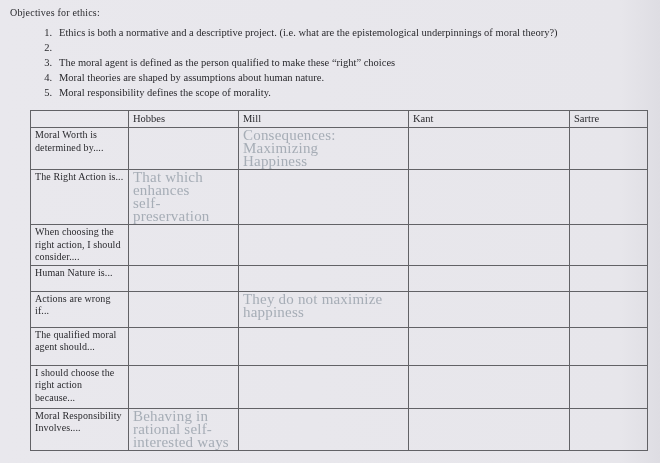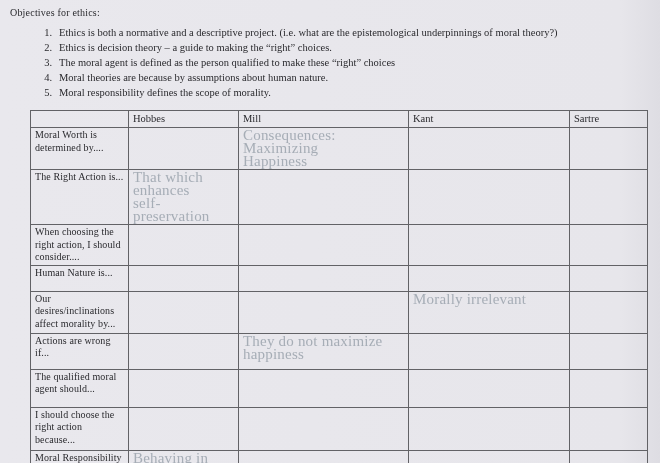--- a/index.html
+++ b/index.html
@@ -95,29 +95,28 @@
 
 <div class="page-title">Objectives for ethics:</div>
 
 <ol class="objectives">
   <li>
     <span class="num">1.</span>
     <span class="txt">Ethics is both a normative and a descriptive project. (i.e. what are the epistemological underpinnings of moral theory?)</span>
   </li>
   <li>
     <span class="num">2.</span>
-    <span class="txt">Ethics is decision theory – a guide to making the “right” choices.</span>
   </li>
   <li>
     <span class="num">3.</span>
     <span class="txt">The moral agent is defined as the person qualified to make these “right” choices</span>
   </li>
   <li>
     <span class="num">4.</span>
-    <span class="txt">Moral theories are because by assumptions about human nature.</span>
+    <span class="txt">Moral theories are shaped by assumptions about human nature.</span>
   </li>
   <li>
     <span class="num">5.</span>
     <span class="txt">Moral responsibility defines the scope of morality.</span>
   </li>
 </ol>
 
 <table class="comparison">
   <colgroup>
     <col style="width:98px">
@@ -189,35 +188,20 @@
       <td>
           <span class="faint"></span>
         </td>
       <td>
           <span class="faint"></span>
         </td>
       <td>
           <span class="faint"></span>
         </td>
     </tr>
-    <tr class="r5">
-      <td class="row-label">Our desires/inclinations affect morality by...</td>
-      <td>
-          <span class="faint"></span>
-        </td>
-      <td>
-          <span class="faint"></span>
-        </td>
-      <td>
-          <span class="faint">Morally irrelevant</span>
-        </td>
-      <td>
-          <span class="faint"></span>
-        </td>
-    </tr>
     <tr class="r6">
       <td class="row-label">Actions are wrong if...</td>
       <td>
           <span class="faint"></span>
         </td>
       <td>
           <span class="faint">They do not maximize happiness</span>
         </td>
       <td>
           <span class="faint"></span>

